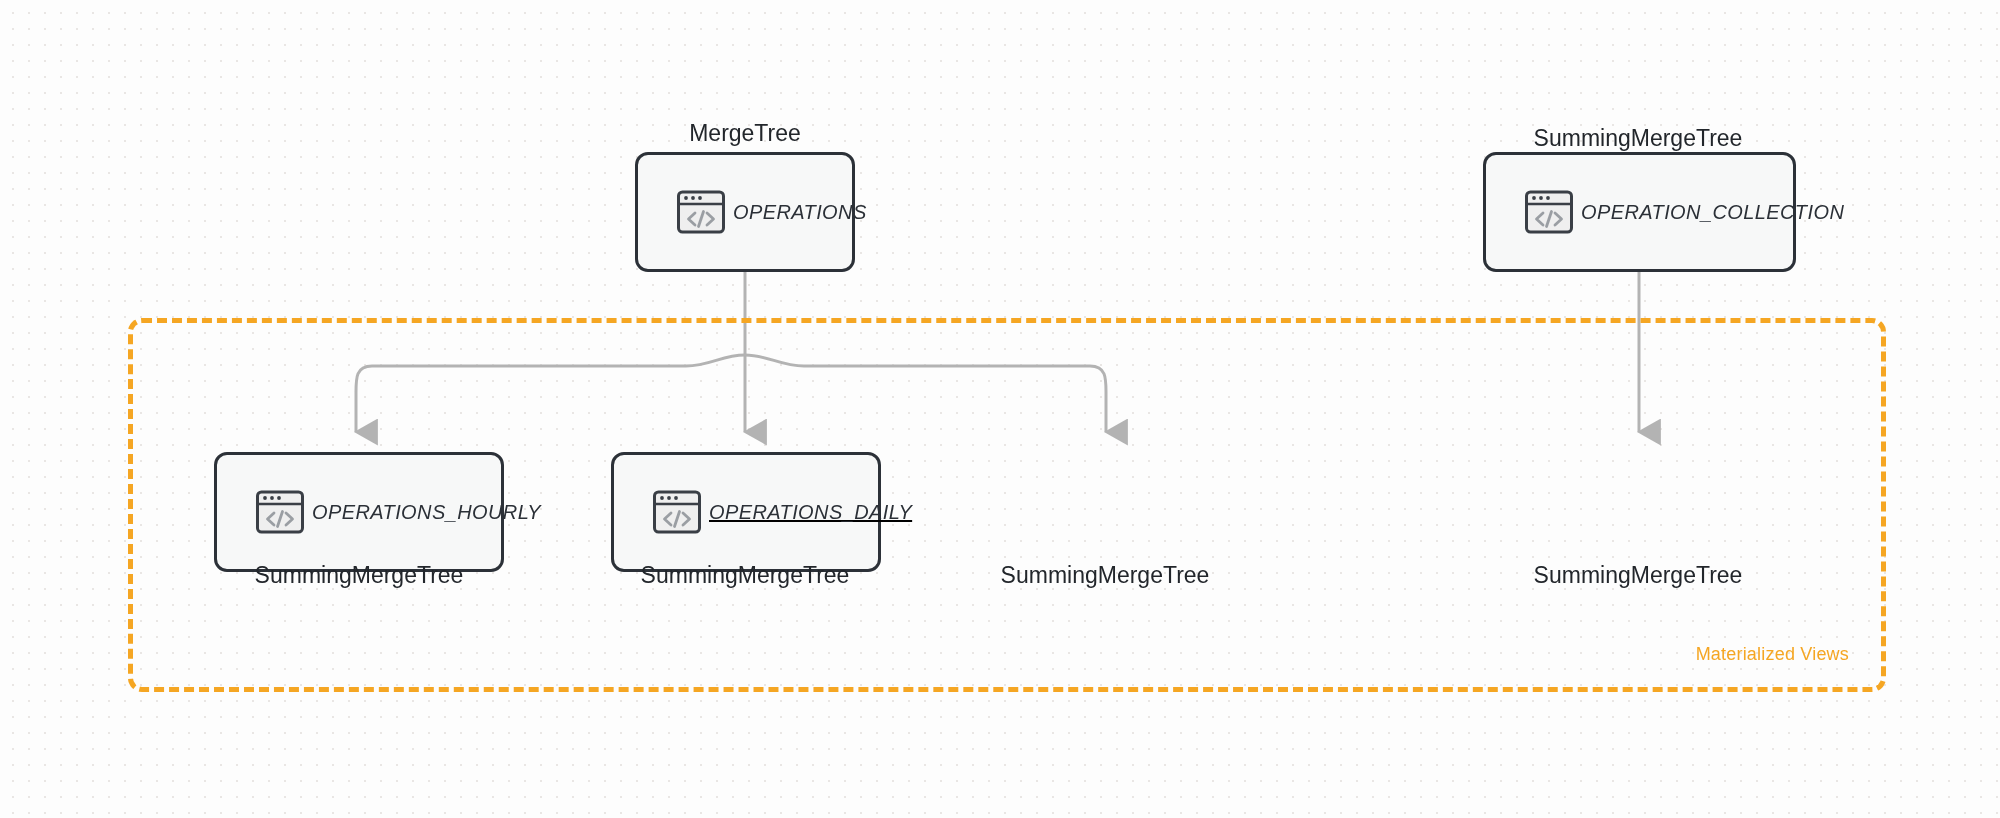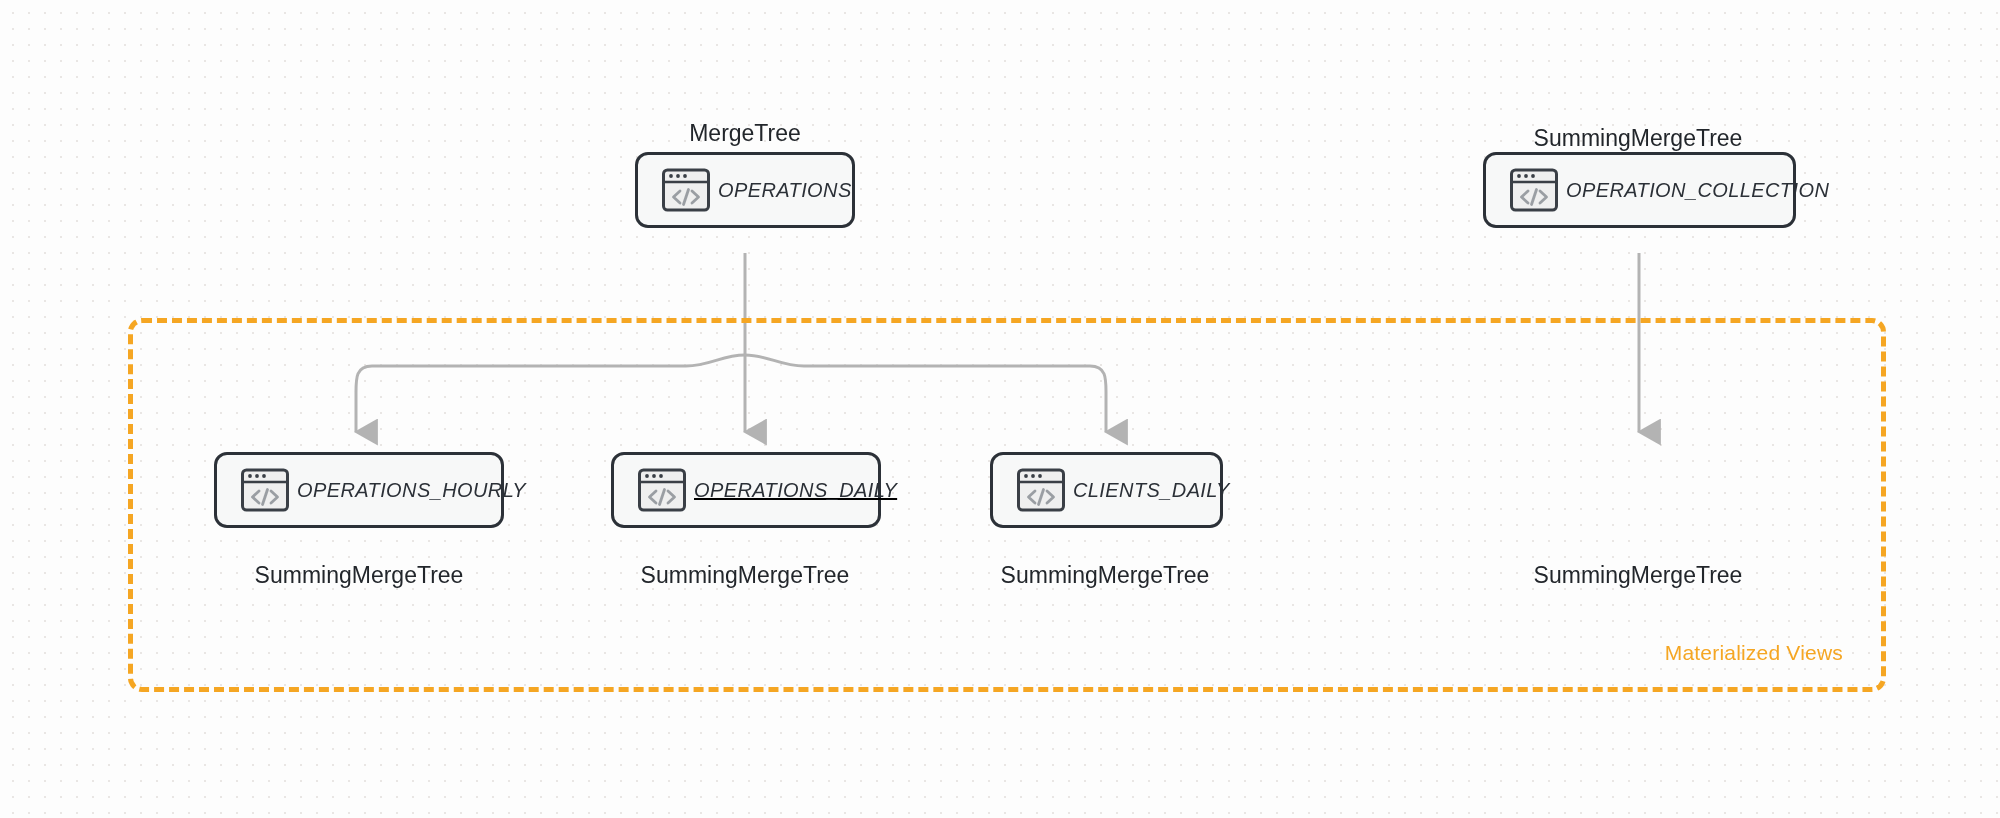--- a/index.html
+++ b/index.html
@@ -42,38 +42,39 @@
     left: 128px;
     top: 318px;
     width: 1758px;
     height: 374px;
     border: 5px dashed #F5A623;
     border-radius: 14px;
     box-sizing: border-box;
   }
   .mv-frame-label {
     position: absolute;
-    right: 38px;
+    right: 32px;
     bottom: 22px;
     color: #F5A623;
-    font-size: 21px;
+    font-size: 18px;
     letter-spacing: 0.2px;
     white-space: nowrap;
   }
 
   
   .node {
     position: absolute;
     box-sizing: border-box;
     background: #f7f8f8;
     border: 3.5px solid #2c3138;
     border-radius: 13px;
     display: flex;
     align-items: center;
-    height: 76px;
+    height: 120px;
+    padding-left: 15px;
   }
   .node-icon {
     flex: 0 0 auto;
     margin-left: 22px;
     width: 52px;
     height: 52px;
   }
   .node-title {
     flex: 1 1 auto;
     text-align: center;
@@ -197,35 +198,20 @@
         <circle cx="18" cy="12" r="1.9" fill="#3a3f46"></circle>
         <circle cx="25" cy="12" r="1.9" fill="#3a3f46"></circle>
         <path d="M20 27 L13.5 33 L20 39" fill="none" stroke="#9a9ea3" stroke-width="2.8" stroke-linecap="round" stroke-linejoin="round"></path>
         <path d="M32 27 L38.5 33 L32 39" fill="none" stroke="#9a9ea3" stroke-width="2.8" stroke-linecap="round" stroke-linejoin="round"></path>
         <path d="M28.5 25.5 L23.5 40.5" fill="none" stroke="#9a9ea3" stroke-width="2.8" stroke-linecap="round"></path>
       </svg>
     </span>
     <span class="node-title">OPERATIONS_DAILY</span>
   </div>
 
-  <div class="node n-clients-daily">
-    <span class="node-icon">
-      <svg viewBox="0 0 52 52" width="52" height="52">
-        <rect x="3.5" y="6" width="45" height="40" rx="4" ry="4" fill="#efefef" stroke="#3a3f46" stroke-width="3"></rect>
-        <line x1="3.5" y1="18" x2="48.5" y2="18" stroke="#3a3f46" stroke-width="2.6"></line>
-        <circle cx="11" cy="12" r="1.9" fill="#3a3f46"></circle>
-        <circle cx="18" cy="12" r="1.9" fill="#3a3f46"></circle>
-        <circle cx="25" cy="12" r="1.9" fill="#3a3f46"></circle>
-        <path d="M20 27 L13.5 33 L20 39" fill="none" stroke="#9a9ea3" stroke-width="2.8" stroke-linecap="round" stroke-linejoin="round"></path>
-        <path d="M32 27 L38.5 33 L32 39" fill="none" stroke="#9a9ea3" stroke-width="2.8" stroke-linecap="round" stroke-linejoin="round"></path>
-        <path d="M28.5 25.5 L23.5 40.5" fill="none" stroke="#9a9ea3" stroke-width="2.8" stroke-linecap="round"></path>
-      </svg>
-    </span>
-    <span class="node-title">CLIENTS_DAILY</span>
-  </div>
 
 
   <div class="engine-label l-operations-hourly">SummingMergeTree</div>
 
   <div class="engine-label l-operations-daily">SummingMergeTree</div>
 
   <div class="engine-label l-clients-daily">SummingMergeTree</div>
 
   <div class="engine-label l-coordinates-daily">SummingMergeTree</div>
 

